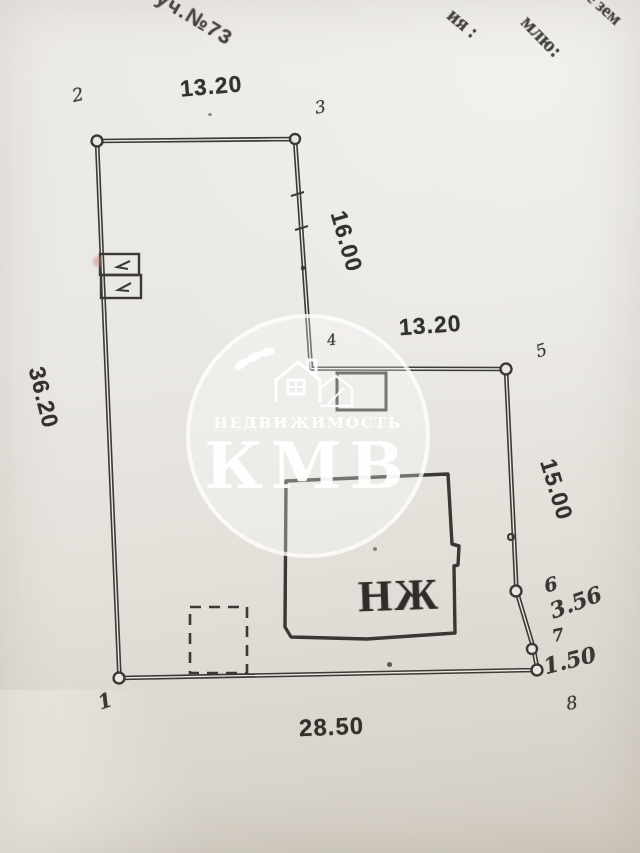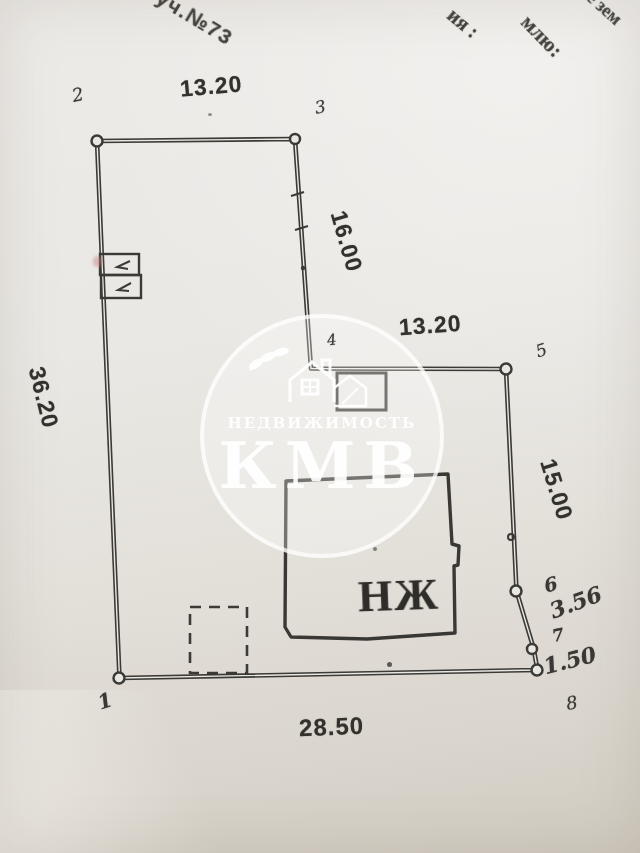--- a/index.html
+++ b/index.html
@@ -23,21 +23,21 @@
   .hand{font-family:"DejaVu Serif","Liberation Serif",serif;font-style:italic;
     font-weight:bold;color:#3a3834;}
   .frag{font-family:"Liberation Serif",serif;font-weight:bold;font-size:20px;
     color:#403e3a;filter:blur(0.4px);}
   .plot{font-weight:bold;font-size:21px;letter-spacing:1.5px;color:#45423d;
     filter:blur(0.3px);}
   .bld{font-family:"Liberation Serif",serif;font-weight:bold;font-size:44px;
     letter-spacing:2px;color:#2f2d29;filter:blur(0.4px);}
   svg{position:absolute;left:0;top:0;}
   
-  .wm{position:absolute;left:200px;top:314px;width:236px;height:236px;
+  .wm{position:absolute;left:186px;top:314px;width:236px;height:236px;
     border:4px solid rgba(255,255,255,0.72);border-radius:50%;
     background:rgba(255,255,255,0.30);pointer-events:none;}
   .wm-org{position:absolute;left:0;top:96px;width:100%;text-align:center;
     font-family:"DejaVu Serif",serif;font-weight:bold;font-size:15px;
     letter-spacing:2px;color:rgba(255,255,255,0.92);}
   .wm-brand{position:absolute;left:0;top:110px;width:100%;text-align:center;
     font-family:"DejaVu Serif",serif;font-weight:bold;font-size:64px;
     letter-spacing:8px;color:rgba(255,255,255,0.92);}
   .speck{position:absolute;border-radius:50%;pointer-events:none;}
 </style>

